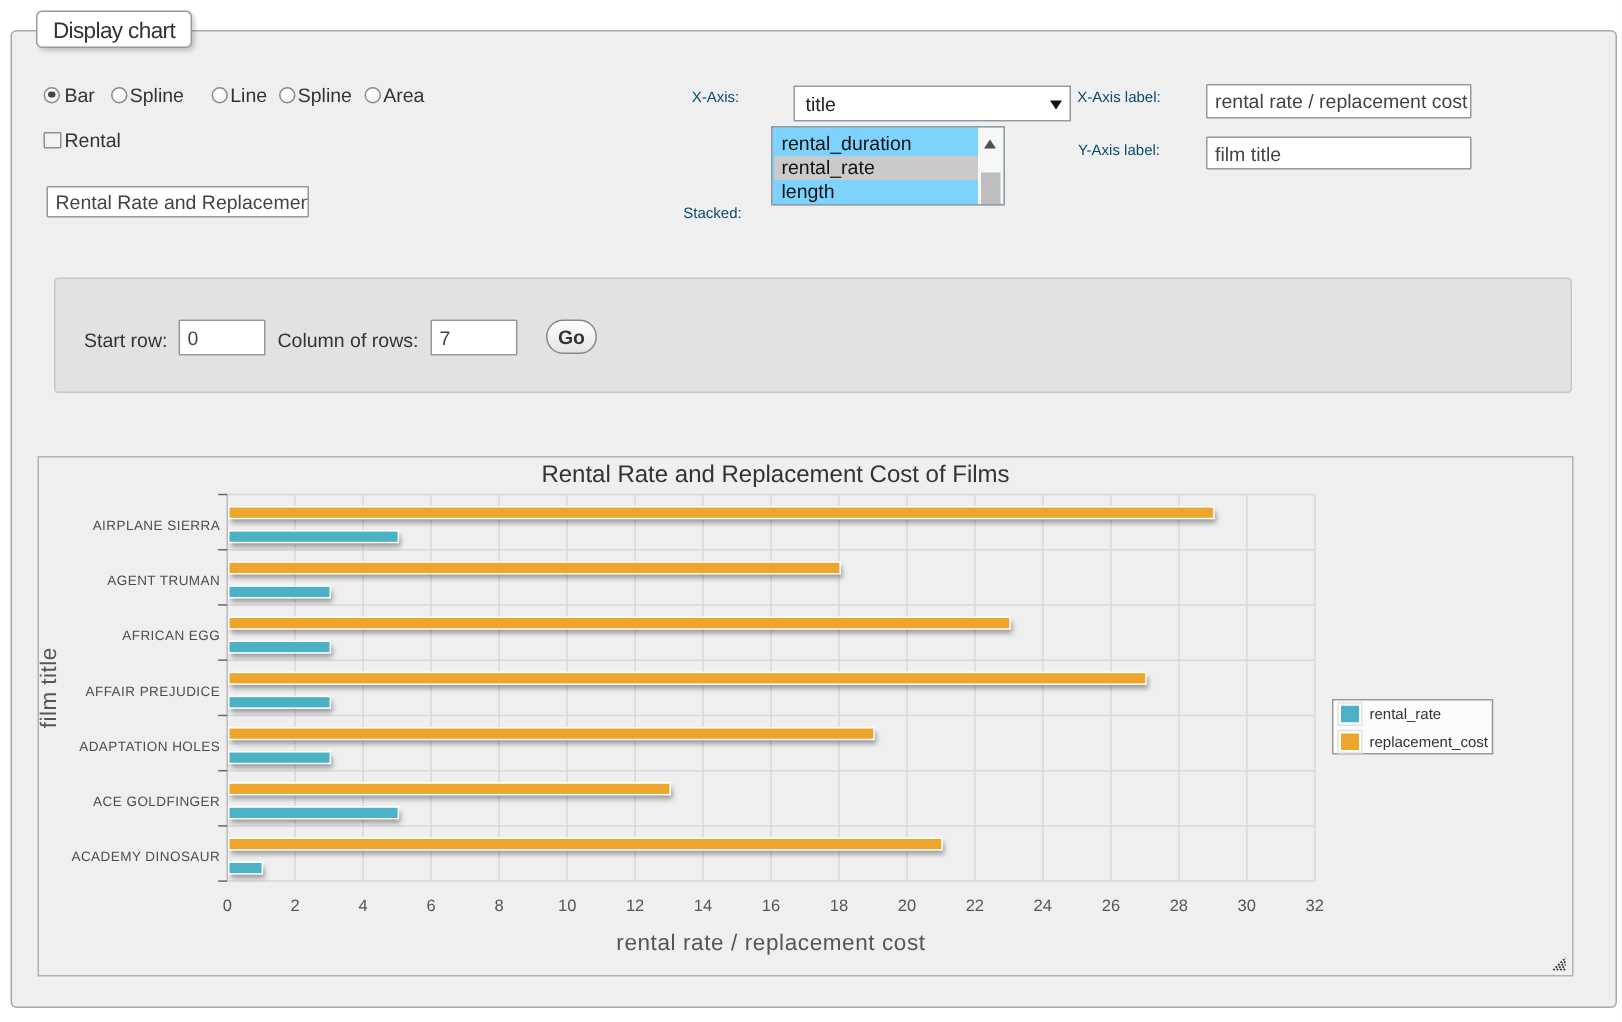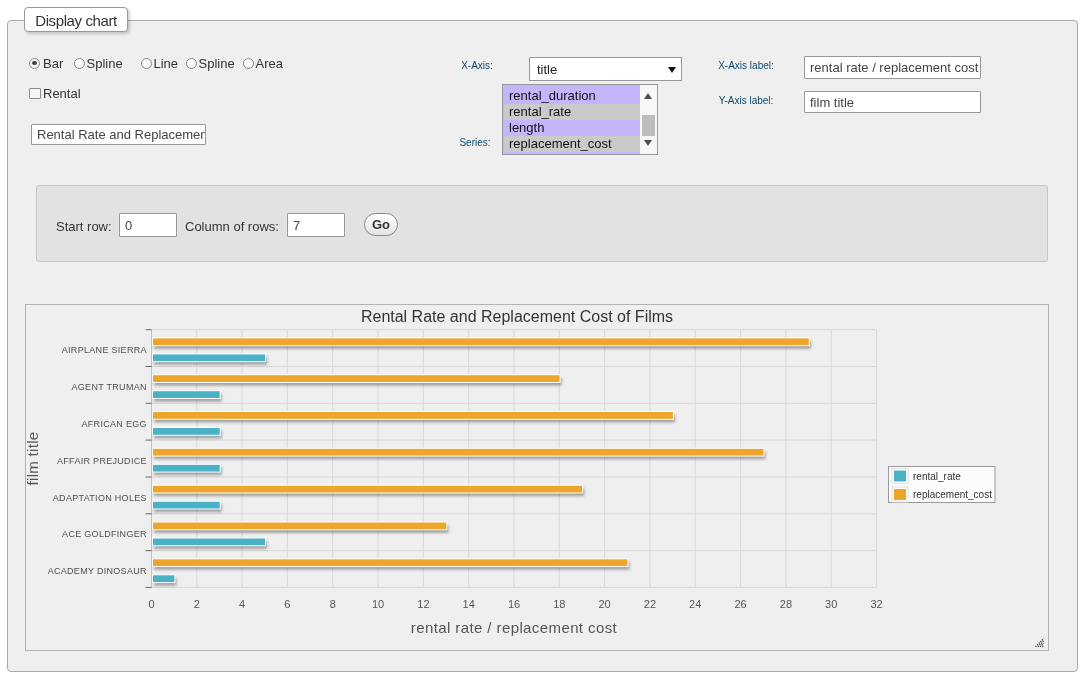--- a/index.html
+++ b/index.html
@@ -5,24 +5,24 @@
 body{font-family:"Liberation Sans", sans-serif;position:relative}
 .fs{position:absolute;left:7px;top:20px;width:1071px;height:652px;background:#efefef;border:1px solid #a9a9a9;border-radius:4px}
 .legendbox{position:absolute;left:24px;top:6.5px;width:104px;height:25.5px;background:#fff;border:1px solid #999;border-radius:4px;box-shadow:2px 2px 3px rgba(0,0,0,0.18);font-size:15px;font-weight:normal;color:#333;letter-spacing:-0.4px;line-height:26px;text-align:center;z-index:5}
 .lbl{position:absolute;font-size:13px;color:#333;line-height:16px;white-space:nowrap}
 .rlbl{position:absolute;font-size:10px;color:#0c4a6e;line-height:16px;white-space:nowrap;text-align:center}
 .radio{position:absolute;width:11px;height:11px;border:1px solid #8a8a8a;border-radius:50%;background:radial-gradient(circle at 35% 30%, #fff 25%, #e9e9e9)}
 .radio .dot{position:absolute;left:2.1px;top:2.1px;width:4.8px;height:4.8px;border-radius:50%;background:#444}
 .checkbox{position:absolute;left:29px;top:87.5px;width:11.5px;height:11.5px;border:1px solid #8f8f8f;background:#f4f4f4;border-radius:1px}
 .ti{position:absolute;border:1px solid #989898;background:#fff;font-size:13px;color:#444;padding:0 5px;white-space:nowrap;overflow:hidden;border-radius:1px}
 .ti .v{line-height:20px}
-.sel{position:absolute;left:529px;top:56.5px;width:153px;height:24px;border:1px solid #989898;background:#fff;font-size:13px;color:#222}
+.sel{position:absolute;left:529px;top:56.5px;width:185px;height:24px;border:1px solid #989898;background:#fff;font-size:13px;color:#222}
 .sel .v{position:absolute;left:7px;top:4px;line-height:15px}
 .sel .arr{position:absolute;right:5px;top:9px;width:0;height:0;border-left:4px solid transparent;border-right:4px solid transparent;border-top:6px solid #111}
-.lb{position:absolute;left:502px;top:84px;width:156px;height:71px;border:1px solid #989898;background:#c4b5fd;overflow:hidden}
+.lb{position:absolute;left:514px;top:84px;width:156px;height:53px;border:1px solid #989898;background:#7dd3fc;overflow:hidden}
 .lb .row{position:absolute;left:1px;width:136px;height:16px;font-size:13px;line-height:16px;color:#111;padding-left:5px;white-space:nowrap}
 .lb .selrow{background:#cacaca}
 .sb{position:absolute;right:0;top:0;width:17px;height:69px;background:#f7f7f7}
 .sb .up{position:absolute;left:4px;top:8px;width:0;height:0;border-left:4.5px solid transparent;border-right:4.5px solid transparent;border-bottom:6px solid #505050}
 .sb .dn{position:absolute;left:4px;bottom:8px;width:0;height:0;border-left:4.5px solid transparent;border-right:4.5px solid transparent;border-top:6px solid #505050}
 .sb .th{position:absolute;left:2px;top:30px;width:13px;height:21px;background:#bdbdbd}
 .pager{position:absolute;left:36px;top:185px;width:1012px;height:77px;background:#e2e2e2;border:1px solid #c6c6c6;border-radius:3px}
 .go{position:absolute;left:327px;top:26.5px;width:34px;height:23px;border:1px solid #888;border-radius:11.5px;background:linear-gradient(#ffffff,#e4e4e4);font-size:13px;font-weight:bold;color:#333;text-align:center;line-height:21px}
 .chartbox{position:absolute;left:25px;top:304px;width:1024px;height:347px;border:1px solid #b3b3b3;background:#efefef}
 </style></head><body>
@@ -54,21 +54,21 @@
   <div class="row" style="top:3px">rental_duration</div>
   <div class="row selrow" style="top:19px">rental_rate</div>
   <div class="row" style="top:35px">length</div>
   <div class="row selrow" style="top:51px">replacement_cost</div>
   <div class="sb">
       <div class="up"></div>
       <div class="th"></div>
       <div class="dn"></div>
     </div>
 </div>
-<div class="rlbl" style="left:425px;top:135px;width:100px">Series:</div>
+<div class="rlbl" style="left:425px;top:135px;width:100px">Stacked:</div>
 <div class="rlbl" style="left:696px;top:57.5px;width:100px">X-Axis label:</div>
 <div class="ti" style="left:804px;top:55.5px;width:177px;height:23px">
     <div class="v" style="line-height:22px">rental rate / replacement cost</div>
   </div>
 <div class="rlbl" style="left:696px;top:92.5px;width:100px">Y-Axis label:</div>
 <div class="ti" style="left:804px;top:91px;width:177px;height:22px">
     <div class="v" style="line-height:21px">film title</div>
   </div>
 <div class="pager">
   <div class="lbl" style="left:19px;top:32.5px">Start row:</div>

